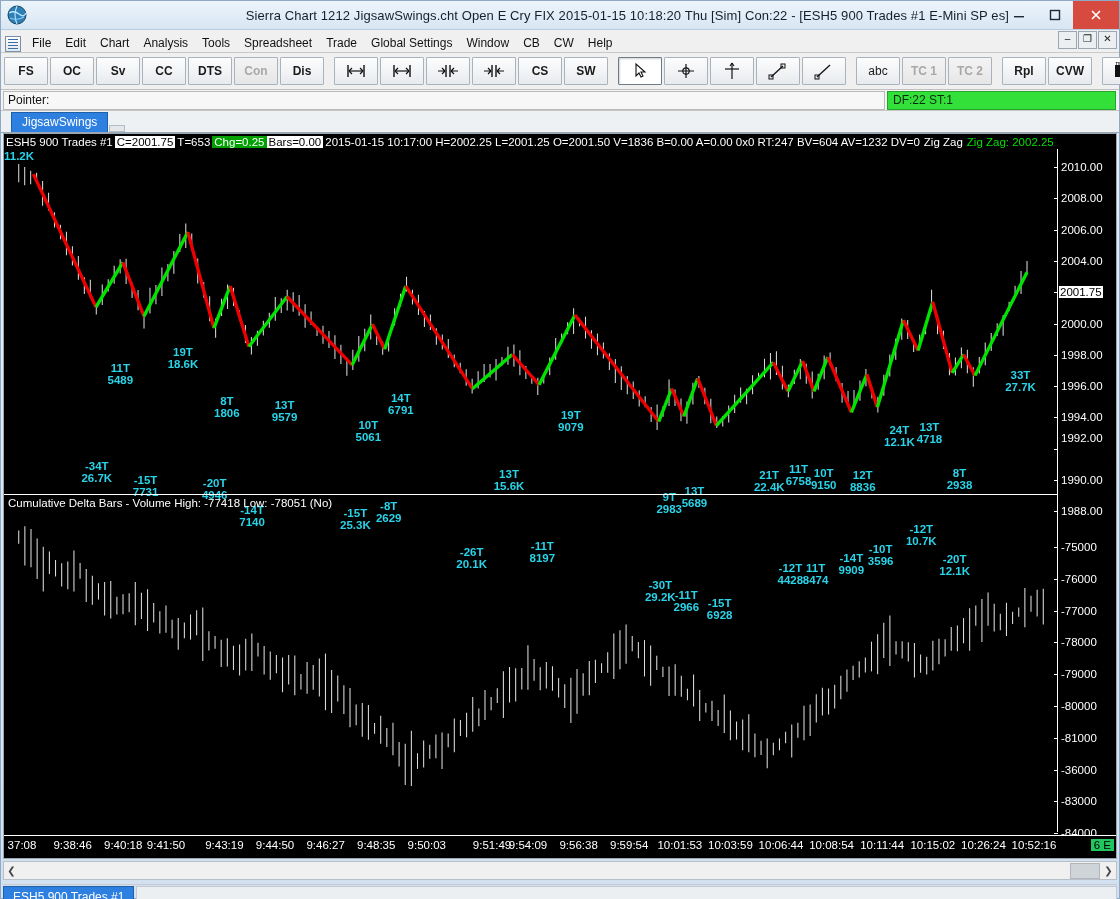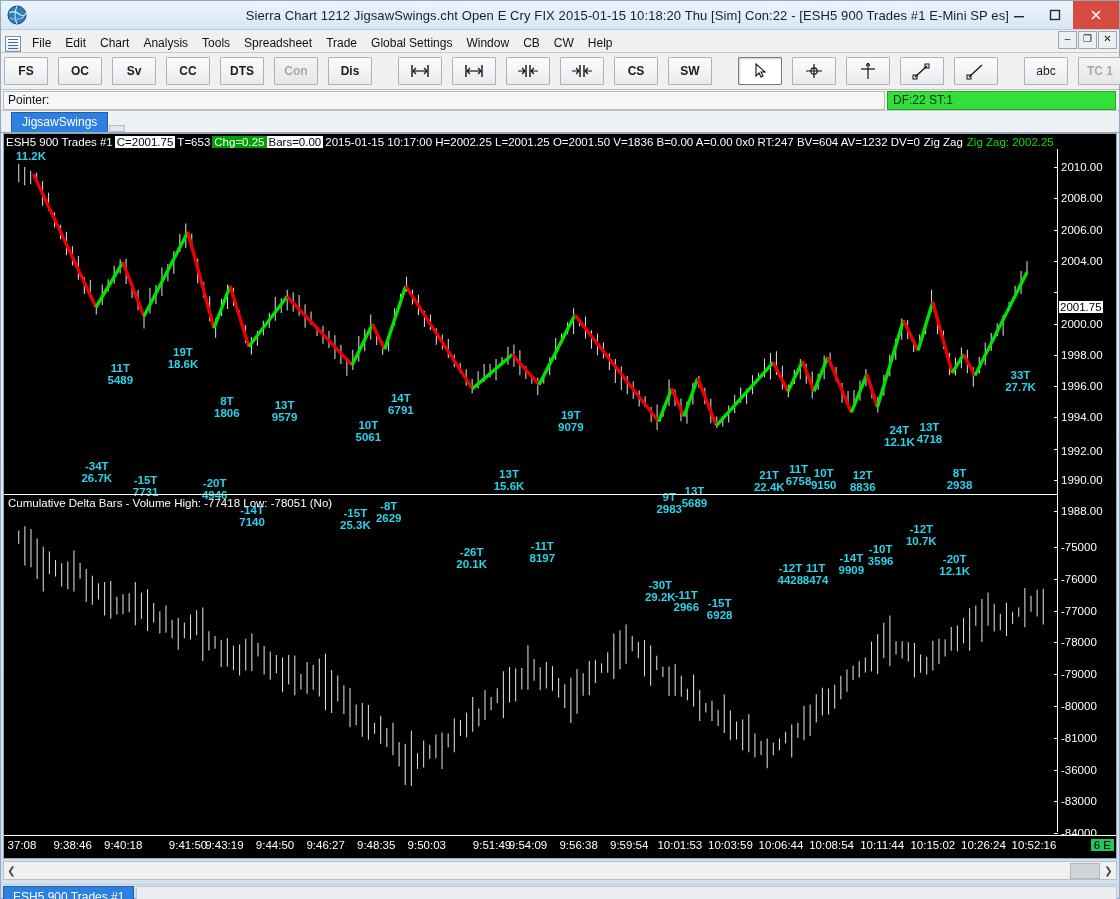--- a/index.html
+++ b/index.html
@@ -43,21 +43,21 @@
     display:inline-block;position:relative;}
   .menu-doc-icon:after{content:"";position:absolute;left:2px;top:2px;right:2px;bottom:2px;
     background:repeating-linear-gradient(#3b6ea5 0 1px,transparent 1px 3px);}
   .mi{font-size:12px;color:#111;padding:2px 7px;white-space:nowrap;}
   .mdi-btns{position:absolute;right:2px;top:1px;display:flex;gap:1px;}
   .mdi-b{width:17px;height:16px;border:1px solid #9aa6b2;background:#eceff2;
     font-size:10px;line-height:14px;text-align:center;color:#222;}
   
   .toolbar{
     height:32px;background:#f0f0f0;display:flex;align-items:center;
-    padding:2px 2px;border-bottom:1px solid #c0c0c0;gap:8px;
+    padding:2px 2px;border-bottom:1px solid #c0c0c0;gap:0;
   }
   .tb{
     height:26px;min-width:30px;padding:0 6px;margin:0 1px;
     border:1px solid #a9b3bd;border-radius:1px;
     background:linear-gradient(#fdfdfd,#e7eaee);
     font-size:12px;font-weight:bold;color:#1b1b1b;
     display:flex;align-items:center;justify-content:center;
     white-space:nowrap;
   }
   .tb.disabled{color:#a8a8a8;background:linear-gradient(#f4f4f4,#e6e6e6);}
@@ -102,36 +102,36 @@
   .seg-white{background:#fff;color:#000;}
   .seg-green{background:#00a000;color:#fff;}
   .seg-greentext{color:#00e000;}
   .seg-plain{color:#ffffff;}
   .pricepane{position:absolute;left:0;top:15px;right:58px;height:340px;}
   .rightaxis{
     position:absolute;right:0;top:15px;width:58px;bottom:26px;
     border-left:1px solid #ffffff;background:#000;
   }
   .axtick{position:absolute;left:3px;font-size:11.5px;color:#fff;transform:translateY(-50%);}
-  .axtick.hl{background:#fff;color:#000;padding:0 1px;left:1px;margin-top:15px;}
+  .axtick.hl{background:#fff;color:#000;padding:0 1px;left:1px;}
   .axdash{position:absolute;left:-4px;width:4px;height:1px;background:#fff;}
   .deltapane{position:absolute;left:0;top:360px;right:58px;height:338px;border-top:1px solid #ffffff;}
   .deltahdr{position:absolute;left:4px;top:2px;font-size:11.5px;color:#fff;white-space:nowrap;}
   .timeaxis{
     position:absolute;left:0;right:0;bottom:0;height:22px;background:#000;
     border-top:1px solid #ffffff;
   }
   .tlabel{position:absolute;top:3px;font-size:11.5px;color:#fff;transform:translateX(-50%);white-space:nowrap;}
   .tbadge{position:absolute;right:2px;top:3px;background:#22c55e;color:#000;font-size:11.5px;padding:0 3px;}
   .swlabel{
     position:absolute;color:#29d3e8;font-size:11.5px;font-weight:bold;
     line-height:12px;text-align:center;white-space:nowrap;transform:translateX(-50%);
     text-shadow:0 0 1px #000;
   }
-  .volnote{position:absolute;left:12px;top:16px;color:#29d3e8;font-size:11.5px;font-weight:bold;}
+  .volnote{position:absolute;left:0;top:16px;color:#29d3e8;font-size:11.5px;font-weight:bold;}
   
   .hscroll{
     height:17px;margin:2px 2px 0 2px;background:#f0f0f0;border:1px solid #b7bfc7;
     display:flex;align-items:center;position:relative;
   }
   .sbtn{width:15px;height:15px;display:flex;align-items:center;justify-content:center;
     font-size:10px;color:#444;}
   .sbtn.right{position:absolute;right:0;}
   .sthumb{position:absolute;right:16px;width:28px;height:14px;background:#cfd4d9;border:1px solid #b0b6bc;}
   .statusbar{
@@ -893,21 +893,21 @@
         <div class="axtick hl" style="top: 143.2px;">2001.75</div>
         <div class="axdash" style="top: 143.2px;"></div>
         <div class="axtick" style="top: 174.5px;">2000.00</div>
         <div class="axdash" style="top: 174.5px;"></div>
         <div class="axtick" style="top: 205.8px;">1998.00</div>
         <div class="axdash" style="top: 205.8px;"></div>
         <div class="axtick" style="top: 237.1px;">1996.00</div>
         <div class="axdash" style="top: 237.1px;"></div>
         <div class="axtick" style="top: 268.4px;">1994.00</div>
         <div class="axdash" style="top: 268.4px;"></div>
-        <div class="axtick" style="top: 302px;">1992.00</div>
+        <div class="axtick" style="top: 289px;">1992.00</div>
         <div class="axdash" style="top: 299.7px;"></div>
         <div class="axtick" style="top: 331px;">1990.00</div>
         <div class="axdash" style="top: 331px;"></div>
         <div class="axtick" style="top: 362.3px;">1988.00</div>
         <div class="axdash" style="top: 362.3px;"></div>
         <div class="axtick" style="top: 398px;">-75000</div>
         <div class="axdash" style="top: 398px;"></div>
         <div class="axtick" style="top: 429.8px;">-76000</div>
         <div class="axdash" style="top: 429.8px;"></div>
         <div class="axtick" style="top: 461.6px;">-77000</div>
@@ -926,21 +926,21 @@
         <div class="axdash" style="top: 652.4px;"></div>
         <div class="axtick" style="top: 684.2px;">-84000</div>
         <div class="axdash" style="top: 684.2px;"></div>
       </div>
 
     <div class="timeaxis" id="time-axis">
       <div class="tbadge">6 E</div>
     <div class="tlabel" style="left: 18px;">37:08</div>
         <div class="tlabel" style="left: 68.6px;">9:38:46</div>
         <div class="tlabel" style="left: 119.2px;">9:40:18</div>
-        <div class="tlabel" style="left: 184px;">9:41:50</div>
+        <div class="tlabel" style="left: 162px;">9:41:50</div>
         <div class="tlabel" style="left: 220.4px;">9:43:19</div>
         <div class="tlabel" style="left: 271px;">9:44:50</div>
         <div class="tlabel" style="left: 321.6px;">9:46:27</div>
         <div class="tlabel" style="left: 372.2px;">9:48:35</div>
         <div class="tlabel" style="left: 422.8px;">9:50:03</div>
         <div class="tlabel" style="left: 488px;">9:51:49</div>
         <div class="tlabel" style="left: 524px;">9:54:09</div>
         <div class="tlabel" style="left: 574.6px;">9:56:38</div>
         <div class="tlabel" style="left: 625.2px;">9:59:54</div>
         <div class="tlabel" style="left: 675.8px;">10:01:53</div>

